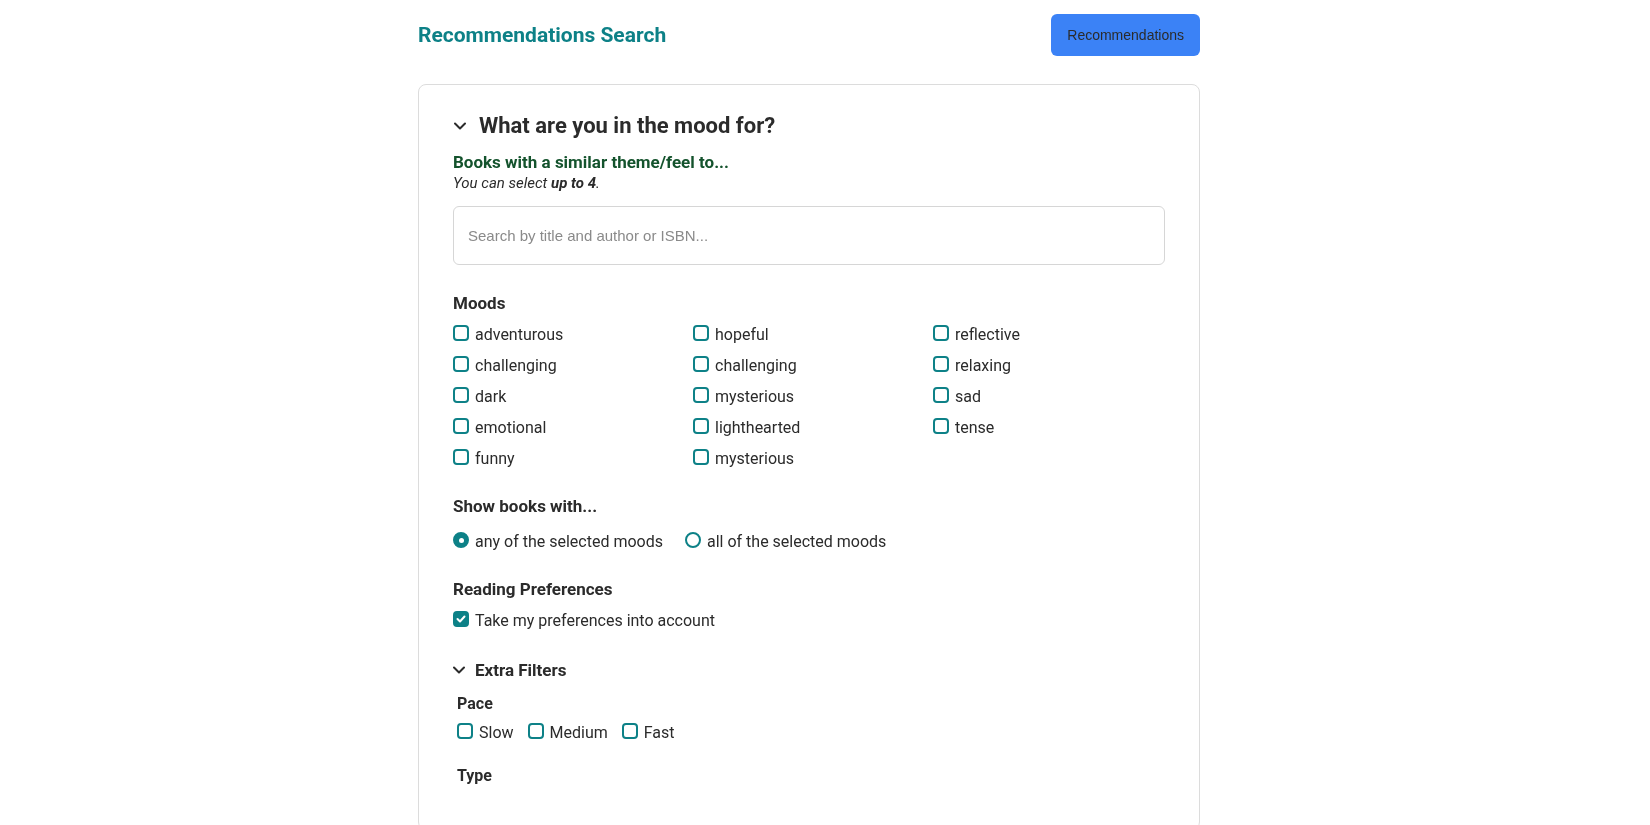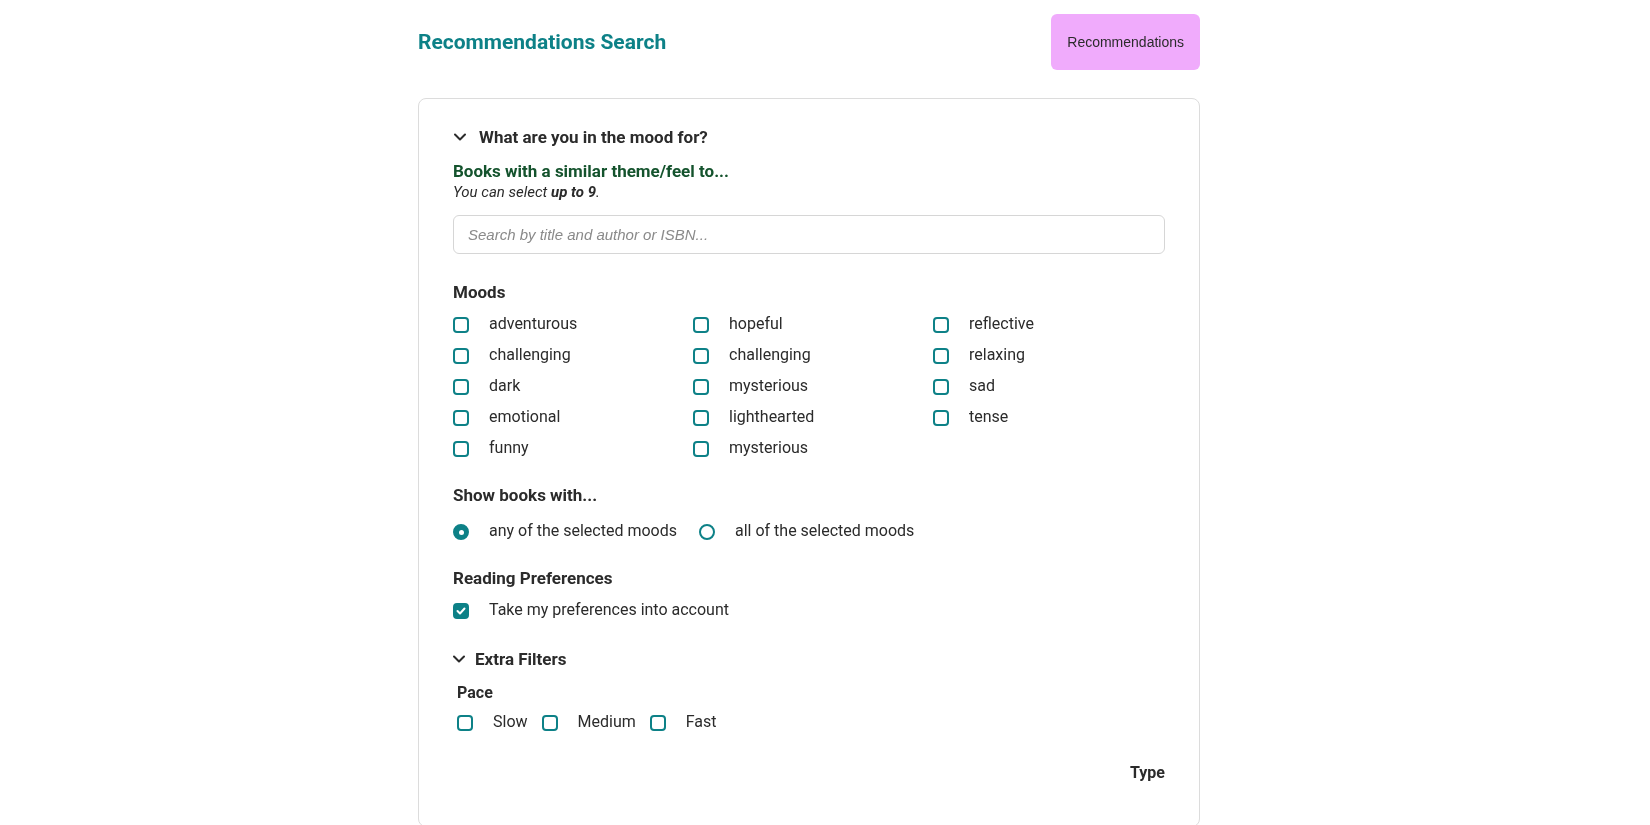--- a/index.html
+++ b/index.html
@@ -22,24 +22,24 @@
     justify-content: space-between;
     align-items: center;
     margin-bottom: 28px;
   }
   .page-title {
     color: #0d8187;
     font-size: 21px;
     font-weight: 700;
   }
   .rec-button {
-    background: #f0abfc;
+    background: #3b82f6;
     border: none;
     border-radius: 6px;
-    padding: 20px 16px;
+    padding: 13px 16px;
     font-size: 14px;
     font-weight: 500;
     color: #2b2b2b;
     cursor: pointer;
   }
   .card {
     border: 1px solid #dcdcdc;
     border-radius: 8px;
     padding: 28px 34px 34px 34px;
   }
@@ -51,66 +51,65 @@
     cursor: pointer;
   }
   .section-header .chev {
     width: 14px;
     height: 14px;
     display: inline-flex;
     align-items: center;
     justify-content: center;
   }
   .section-header h2 {
-    font-size: 17px;
+    font-size: 22px;
     font-weight: 700;
     color: #2b2b2b;
   }
   .subhead {
     font-size: 17px;
     font-weight: 700;
     color: #14532d;
     margin-bottom: 2px;
   }
   .hint {
     font-style: italic;
     font-size: 15px;
     color: #2b2b2b;
     margin-bottom: 14px;
   }
   .hint .bold { font-weight: 700; font-style: italic; }
   .search-input {
     width: 100%;
     border: 1px solid #d6d6d6;
     border-radius: 6px;
-    padding: 10px 14px;
+    padding: 20px 14px;
     font-size: 15px;
     color: #444;
     outline: none;
-    font-style: italic;
   }
   .search-input::placeholder { color: #8a8a8a; }
   .section-label {
     font-size: 17px;
     font-weight: 700;
     margin-top: 28px;
     margin-bottom: 12px;
   }
   .moods-grid {
     display: grid;
     grid-template-columns: repeat(3, 1fr);
     grid-auto-flow: column;
     grid-template-rows: repeat(5, auto);
     row-gap: 12px;
     column-gap: 8px;
   }
   .check-item, .radio-item {
     display: flex;
-    align-items: flex-end;
-    gap: 20px;
+    align-items: flex-start;
+    gap: 6px;
     cursor: pointer;
     font-size: 16px;
   }
   .cbox {
     width: 16px;
     height: 16px;
     border: 2px solid #0d8187;
     border-radius: 4px;
     display: inline-flex;
     align-items: center;
@@ -168,22 +167,21 @@
     font-weight: 700;
     margin-left: 4px;
     margin-bottom: 10px;
   }
   .pace-row {
     display: flex;
     gap: 14px;
     margin-left: 4px;
   }
   .extra-type {
-    margin-top: 32px;
-    text-align: right;
+    margin-top: 24px;
   }
 </style>
 </head>
 <body>
 
 <div class="container">
   <div class="header-row">
     <div class="page-title">Recommendations Search</div>
     <button class="rec-button">Recommendations</button>
   </div>
@@ -194,21 +192,21 @@
       <span class="chev">
         <svg width="12" height="12" viewBox="0 0 12 12">
             <path d="M1 3.5 L6 8.5 L11 3.5" stroke="#2b2b2b" stroke-width="2" fill="none" stroke-linecap="round" stroke-linejoin="round"></path>
           </svg>
       </span>
       <h2>What are you in the mood for?</h2>
     </div>
 
     <div class="subhead">Books with a similar theme/feel to...</div>
     <div class="hint">
-      <span>You can select </span><span class="bold">up to 9</span><span>.</span>
+      <span>You can select </span><span class="bold">up to 4</span><span>.</span>
     </div>
 
     <input type="text" class="search-input" placeholder="Search by title and author or ISBN..." style="">
 
     <div class="section-label">Moods</div>
     <div class="moods-grid" id="moods-grid">
         <div class="check-item">
           <span class="cbox"></span>
           <span>adventurous</span>
         </div>

